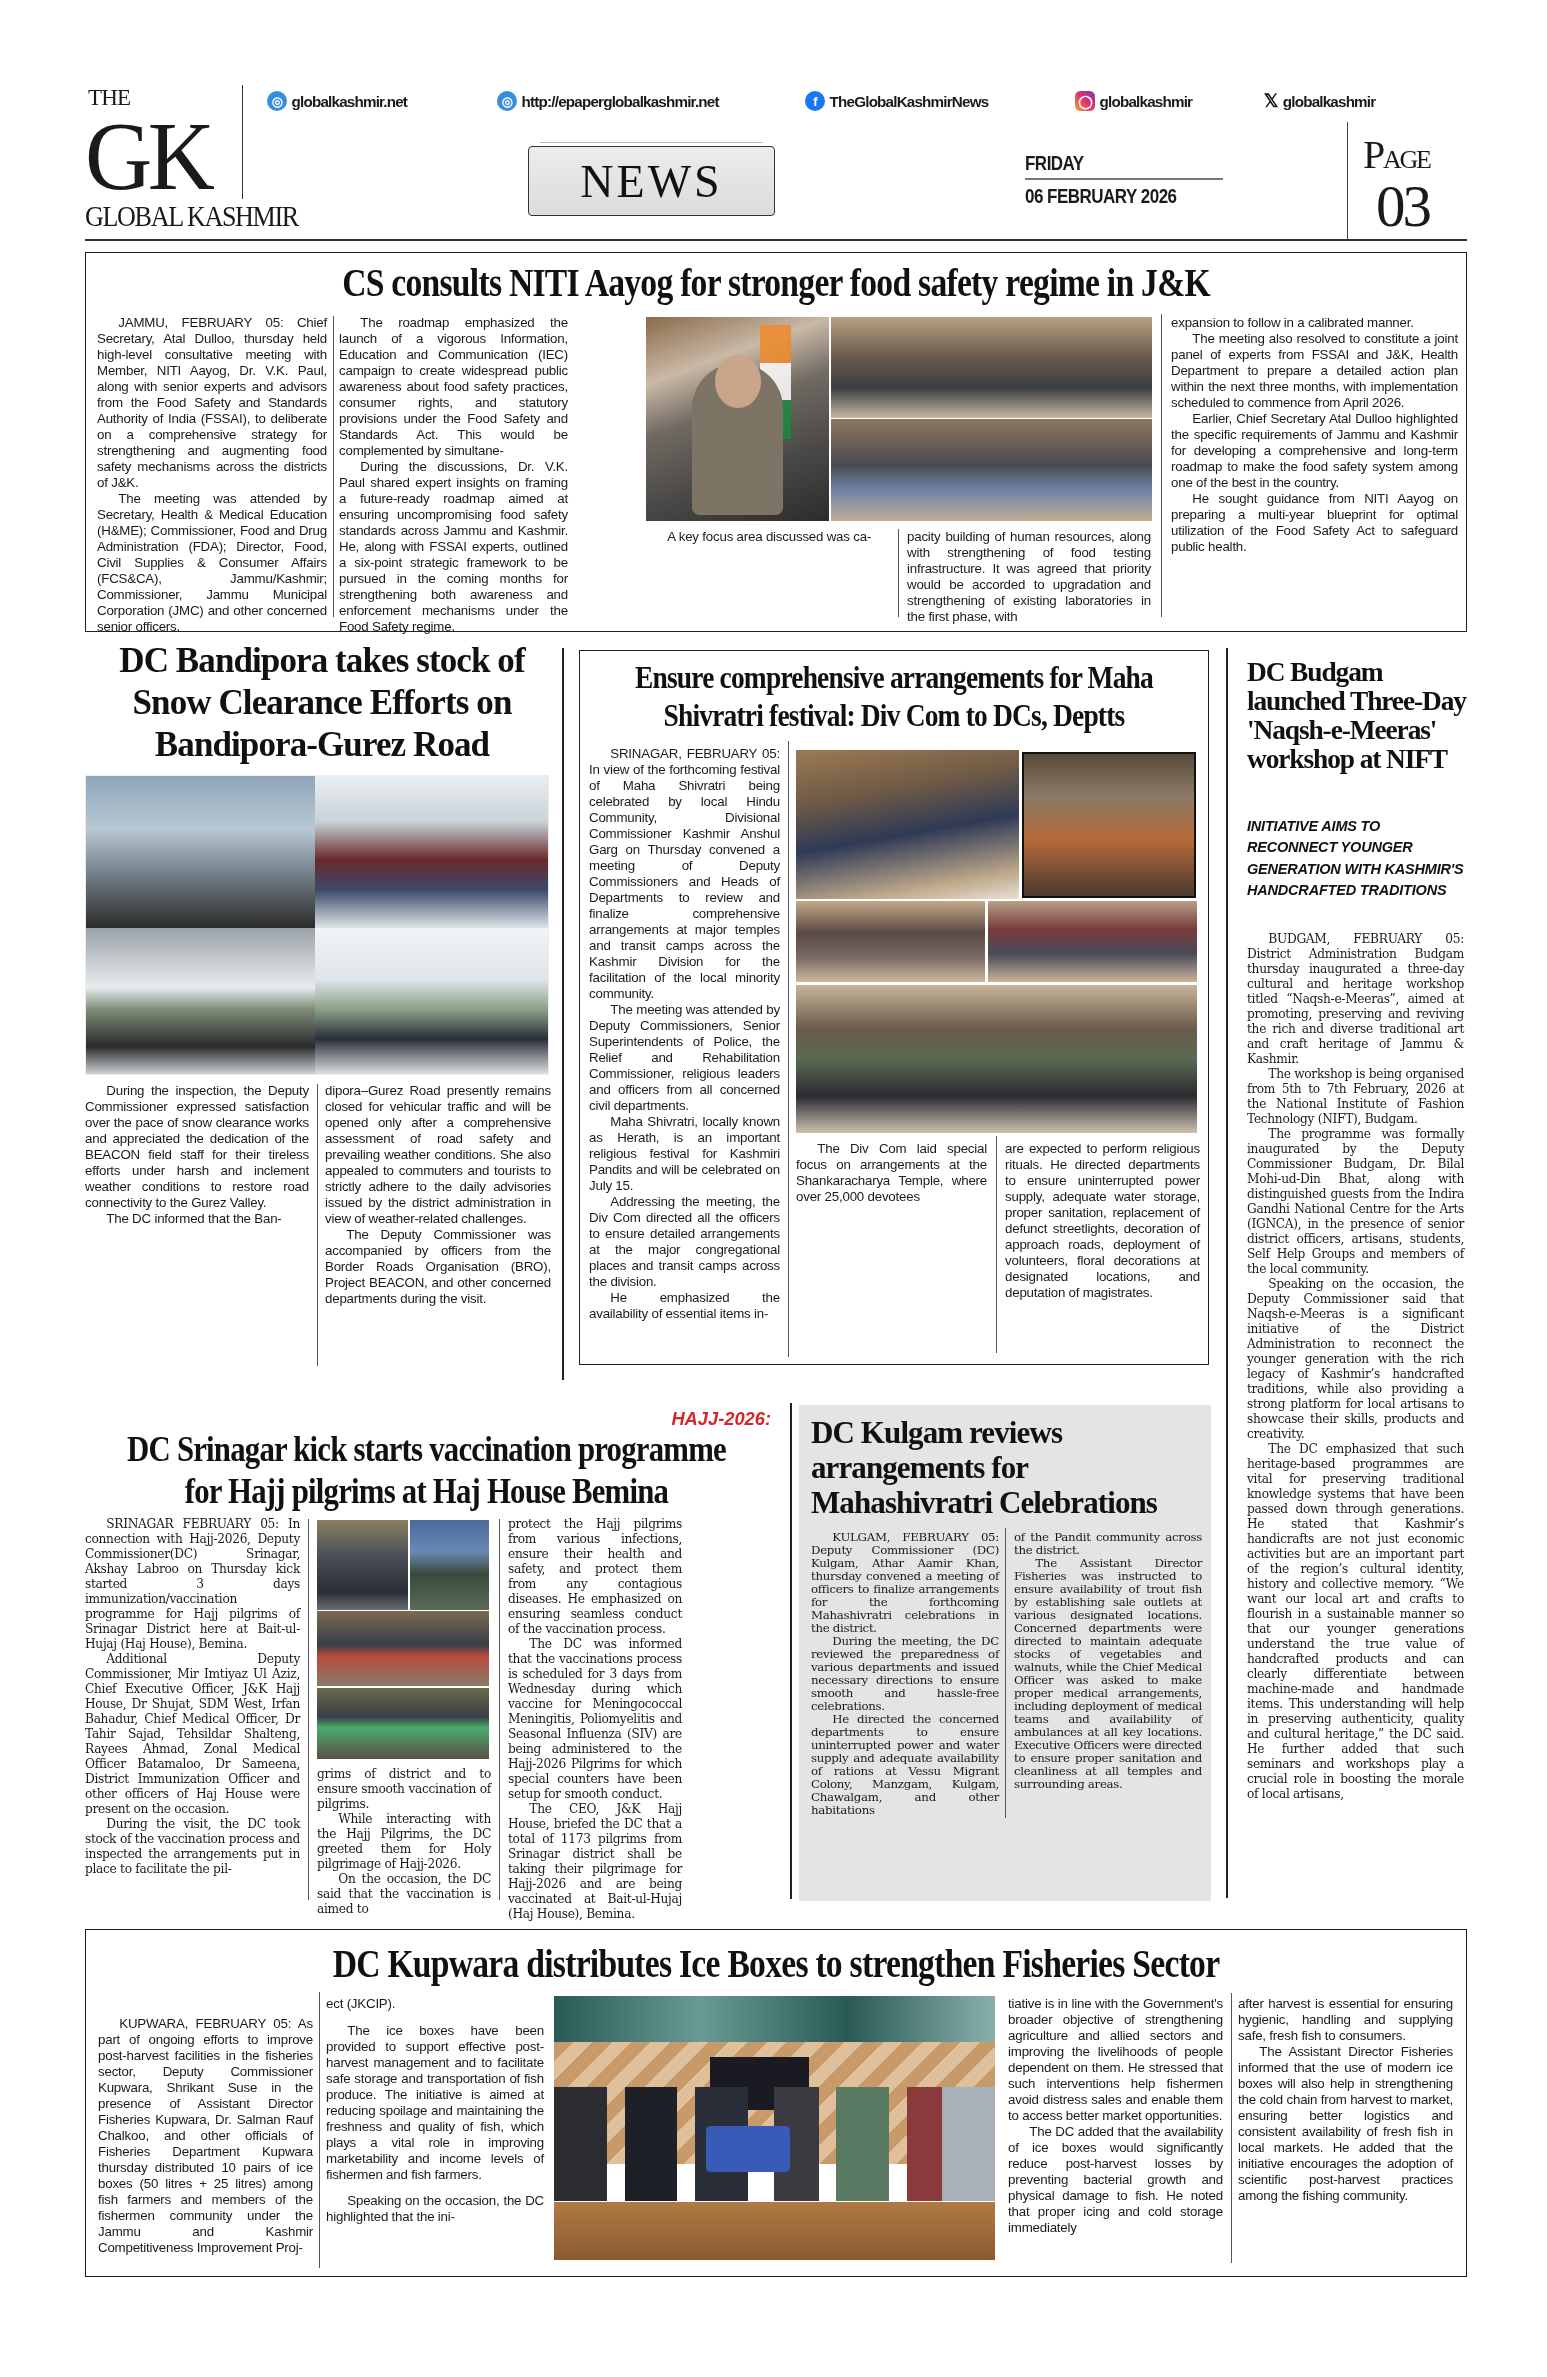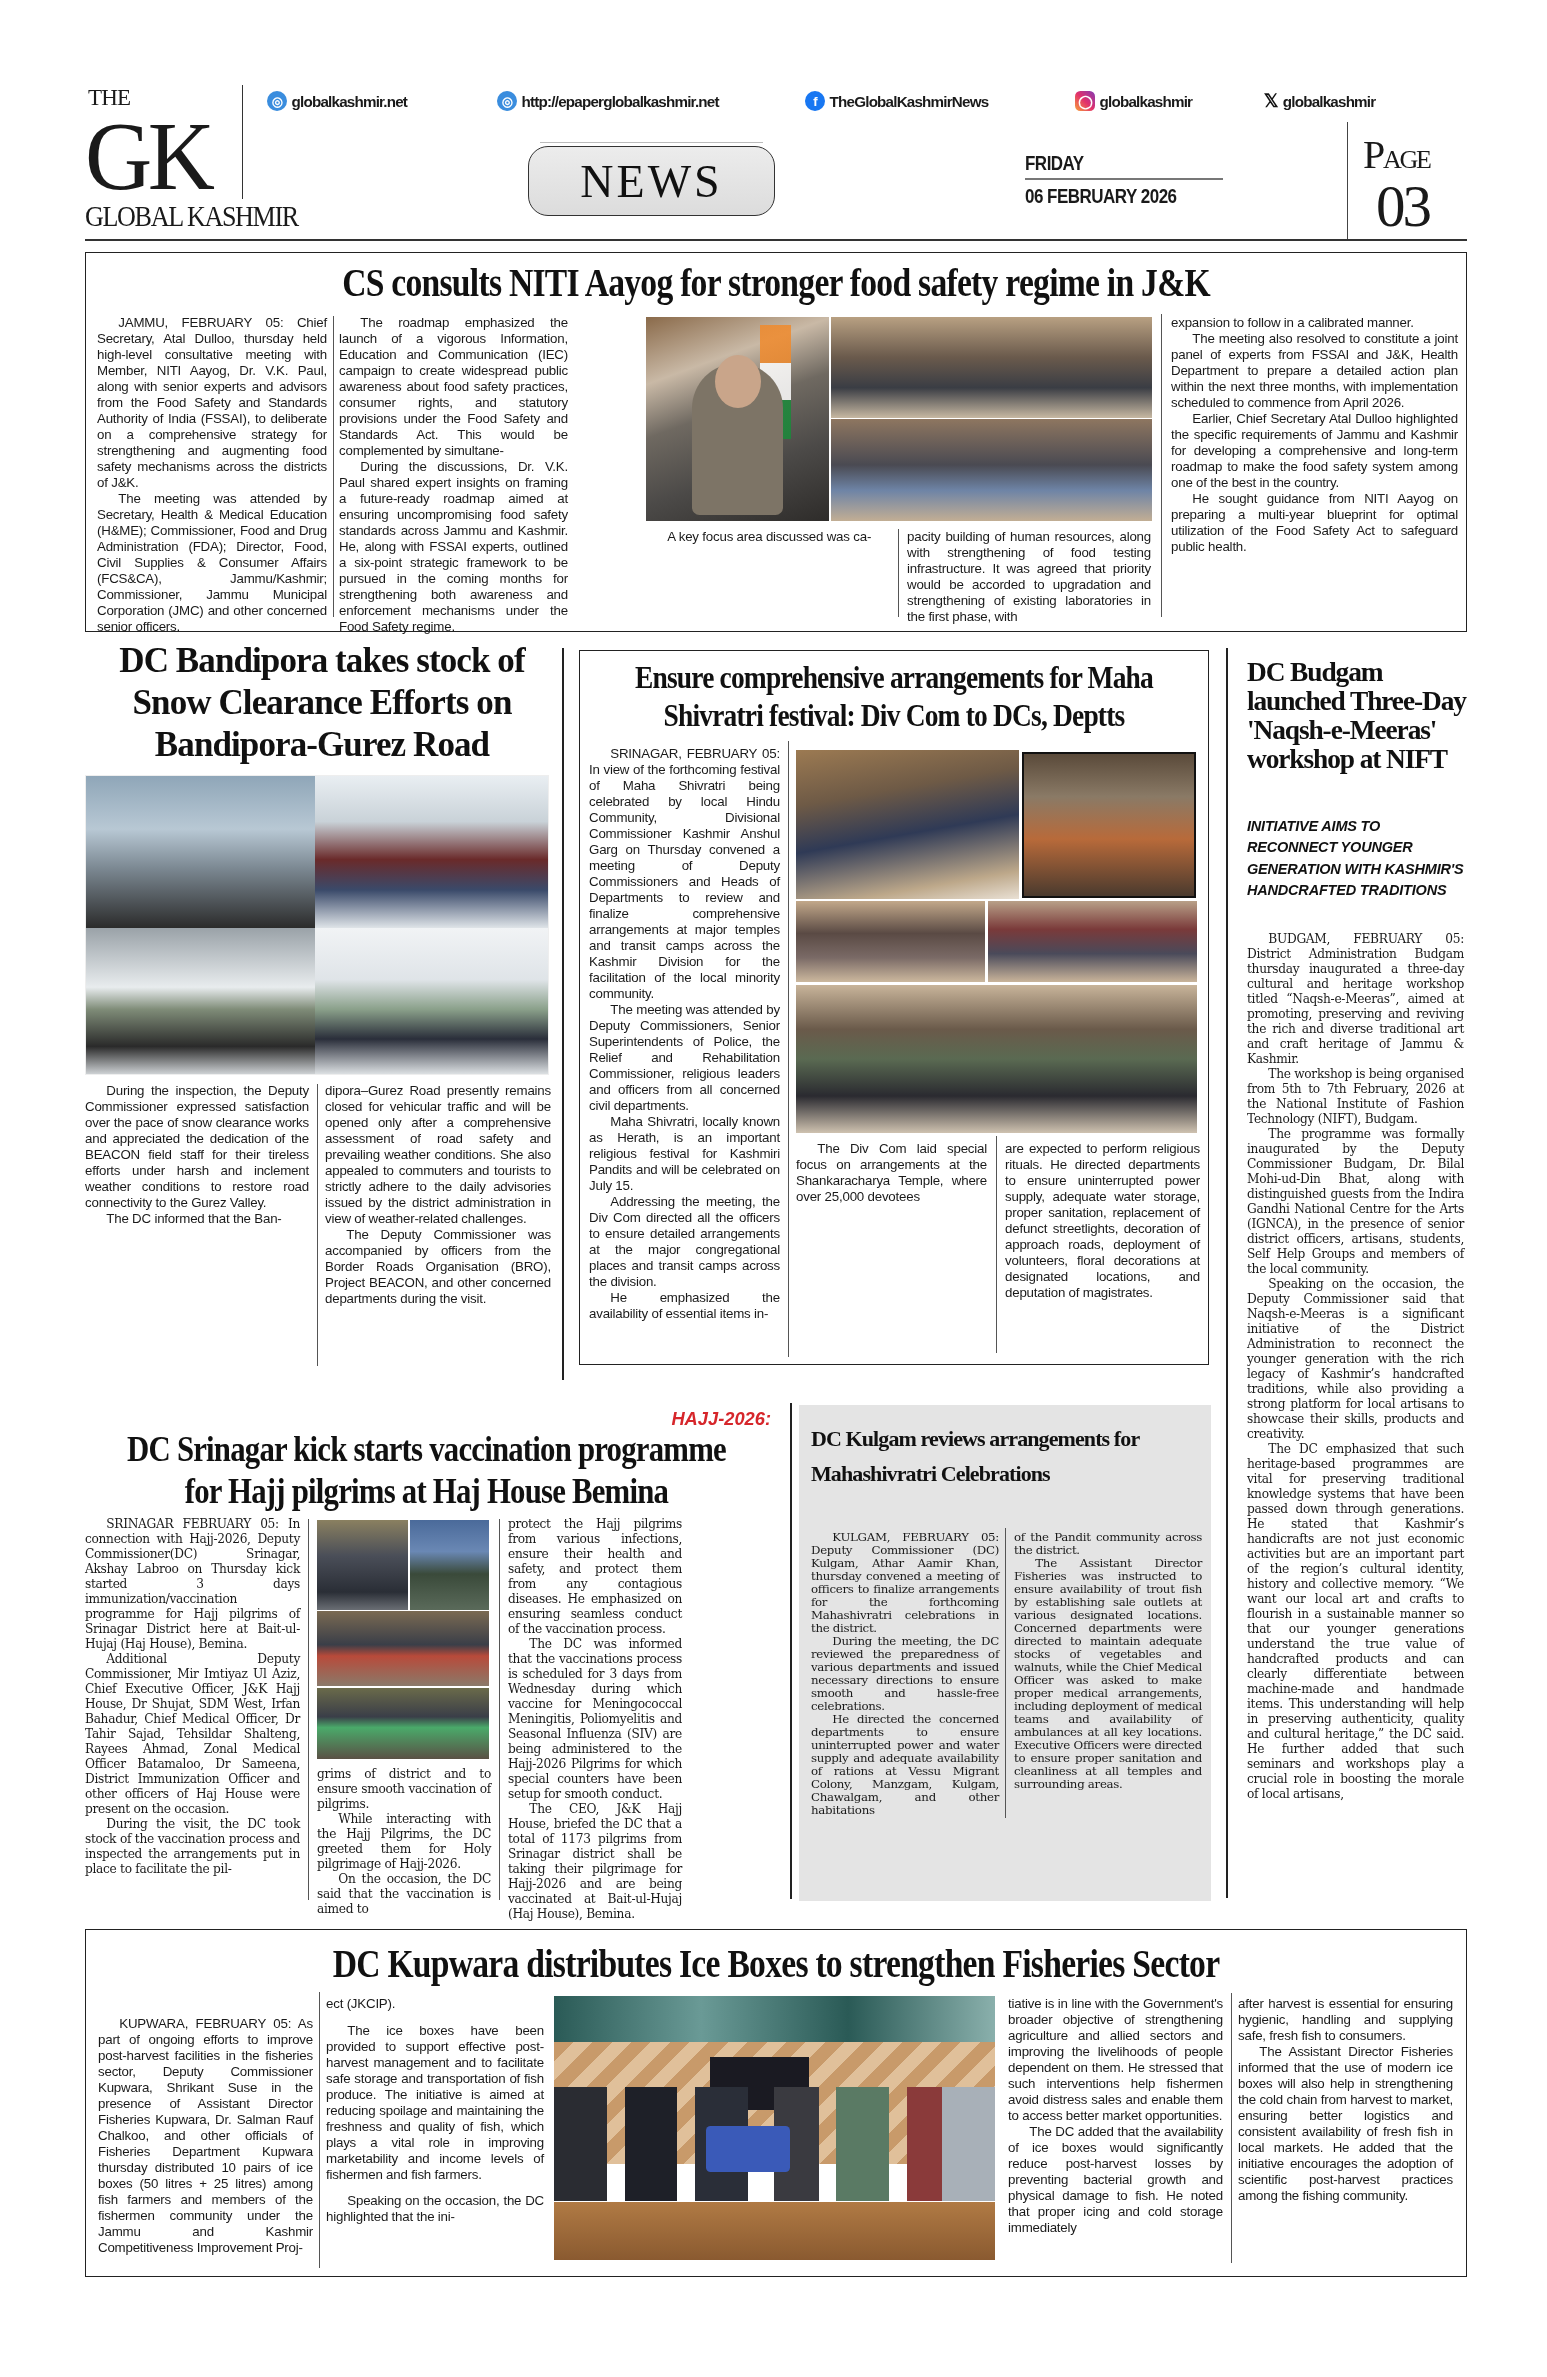--- a/index.html
+++ b/index.html
@@ -20,21 +20,21 @@
   .mast-global { left: 85px; top: 200px; font-size: 29px; letter-spacing: -1.5px; transform: scaleX(0.9); transform-origin: left top; }
   .mast-vrule { left: 242px; top: 85px; width: 0.8px; height: 114px; background: #333; }
 
   .social { top: 91px; display: flex; align-items: center; gap: 4.6px; font-family: "Liberation Sans", sans-serif; font-weight: bold; font-size: 15.2px; letter-spacing: -0.8px; color: #1a1a1a; }
   .ico { display: inline-flex; align-items: center; justify-content: center; width: 20px; height: 20px; border-radius: 50%; color: #fff; font-size: 13px; font-weight: bold; }
   .ico.globe { background: #3a8dde; }
   .ico.fb { background: #1877f2; font-family: "Liberation Sans", sans-serif; }
   .ico.ig { border-radius: 5.3px; background: linear-gradient(45deg, #f9a23a, #e1306c 50%, #833ab4); }
   .ico.x { background: none; color: #111; font-size: 18.3px; width: 15.2px; }
 
-  .news-box { left: 528px; top: 146px; width: 247px; height: 70px; background: linear-gradient(#ececec, #dcdcdc); border: 1.5px solid #333; border-radius: 20px; display: flex; align-items: center; justify-content: center; font-size: 46px; letter-spacing: 3px; font-family: "Liberation Serif", serif; color: #111; }
+  .news-box { left: 528px; top: 146px; width: 247px; height: 70px; background: linear-gradient(#ececec, #dcdcdc); border: 1.5px solid #333; border-radius: 4px; display: flex; align-items: center; justify-content: center; font-size: 46px; letter-spacing: 3px; font-family: "Liberation Serif", serif; color: #111; }
   .news-top-rule { left: 540px; top: 142px; width: 223px; height: 0.8px; background: #bbb; }
 
   .day { left: 1025px; top: 152px; font-family: "Liberation Sans", sans-serif; font-weight: bold; font-size: 20px; letter-spacing: -0.6px; transform: scaleX(0.85); transform-origin: left top; }
   .date-rule { left: 1025px; top: 178px; width: 198px; height: 1.5px; background: #777; }
   .date { left: 1025px; top: 185px; font-family: "Liberation Sans", sans-serif; font-weight: bold; font-size: 20px; letter-spacing: -0.6px; transform: scaleX(0.85); transform-origin: left top; }
 
   .page-vrule { left: 1347px; top: 122px; width: 0.8px; height: 118px; background: #444; }
   .page-label { left: 1363px; top: 131px; font-size: 40px; letter-spacing: -2.3px; }
   .page-label small { font-size: 26px; }
   .page-num { left: 1376px; top: 177px; font-size: 59px; letter-spacing: -3px; line-height: 1; }
@@ -202,21 +202,21 @@
 </div>
 <div class="col-rule" style="left:499px; top:1519px; height:381px;"></div>
 <div class="abs body-text serif" style="left:508px; top:1517px; width:174px;">
   <p style="text-indent:0">protect the Hajj pilgrims from various infections, ensure their health and safety, and protect them from any contagious diseases. He emphasized on ensuring seamless conduct of the vaccination process.</p>
   <p>The DC was informed that the vaccinations process is scheduled for 3 days from Wednesday during which vaccine for Meningococcal Meningitis, Poliomyelitis and Seasonal Influenza (SIV) are being administered to the Hajj-2026 Pilgrims for which special counters have been setup for smooth conduct.</p>
   <p>The CEO, J&amp;K Hajj House, briefed the DC that a total of 1173 pilgrims from Srinagar district shall be taking their pilgrimage for Hajj-2026 and are being vaccinated at Bait-ul-Hujaj (Haj House), Bemina.</p>
 </div>
 <div class="col-rule" style="left:790px; top:1403px; height:496px; background:#222; width:1.5px;"></div>
 
 <div class="grey-box" style="left:799px; top:1405px; width:412px; height:496px;"></div>
-<div class="abs headline" style="left:811px; top:1415px; width:396px; font-size:22px; line-height:35px; text-align:left; letter-spacing:-0.9px;margin-top:6px;">DC Kulgam reviews arrangements for Mahashivratri Celebrations</div>
+<div class="abs headline" style="left:811px; top:1415px; width:396px; font-size:31px; line-height:35px; text-align:left; letter-spacing:-0.9px;">DC Kulgam reviews arrangements for Mahashivratri Celebrations</div>
 <div class="abs body-text serif" style="left:811px; top:1531px; width:188px; font-size:11.8px; line-height:13px;">
   <p>KULGAM, FEBRUARY 05: Deputy Commissioner (DC) Kulgam, Athar Aamir Khan, thursday convened a meeting of officers to finalize arrangements for the forthcoming Mahashivratri celebrations in the district.</p>
   <p>During the meeting, the DC reviewed the preparedness of various departments and issued necessary directions to ensure smooth and hassle-free celebrations.</p>
   <p>He directed the concerned departments to ensure uninterrupted power and water supply and adequate availability of rations at Vessu Migrant Colony, Manzgam, Kulgam, Chawalgam, and other habitations</p>
 </div>
 <div class="col-rule" style="left:1005px; top:1528px; height:290px;"></div>
 <div class="abs body-text serif" style="left:1014px; top:1531px; width:188px; font-size:11.8px; line-height:13px;">
   <p style="text-indent:0">of the Pandit community across the district.</p>
   <p>The Assistant Director Fisheries was instructed to ensure availability of trout fish by establishing sale outlets at various designated locations. Concerned departments were directed to maintain adequate stocks of vegetables and walnuts, while the Chief Medical Officer was asked to make proper medical arrangements, including deployment of medical teams and availability of ambulances at all key locations. Executive Officers were directed to ensure proper sanitation and cleanliness at all temples and surrounding areas.</p>
 </div>

